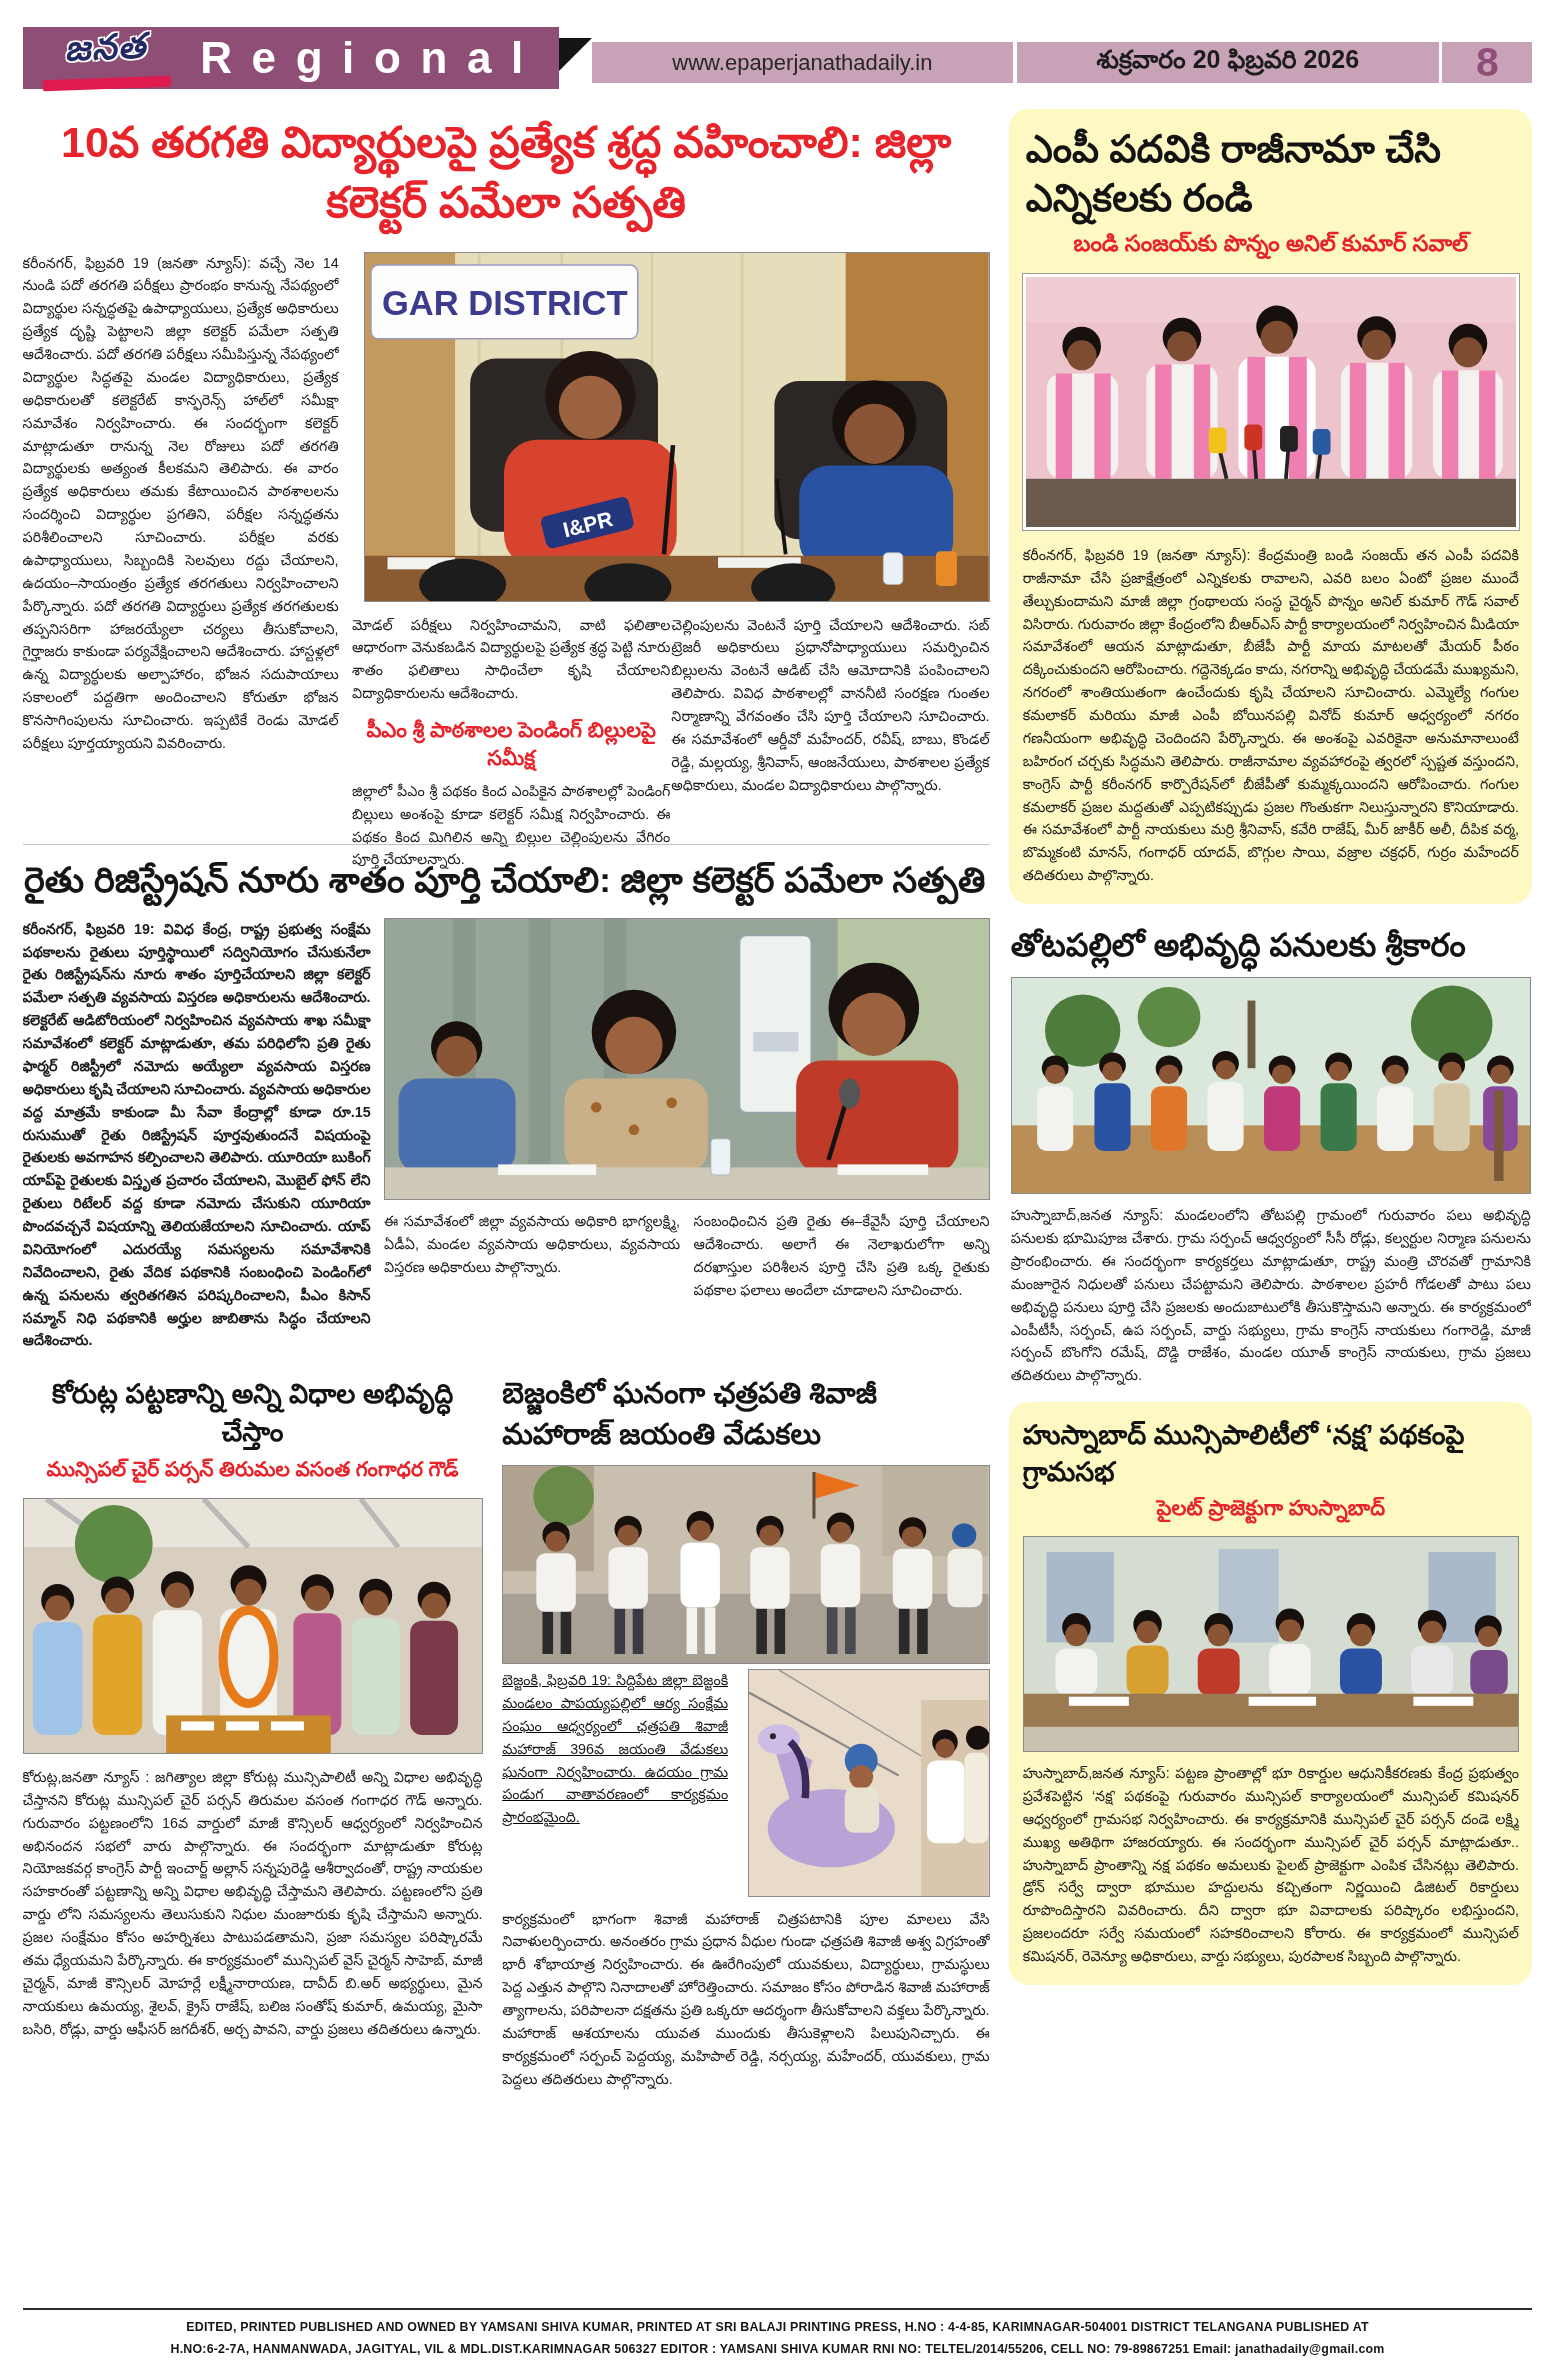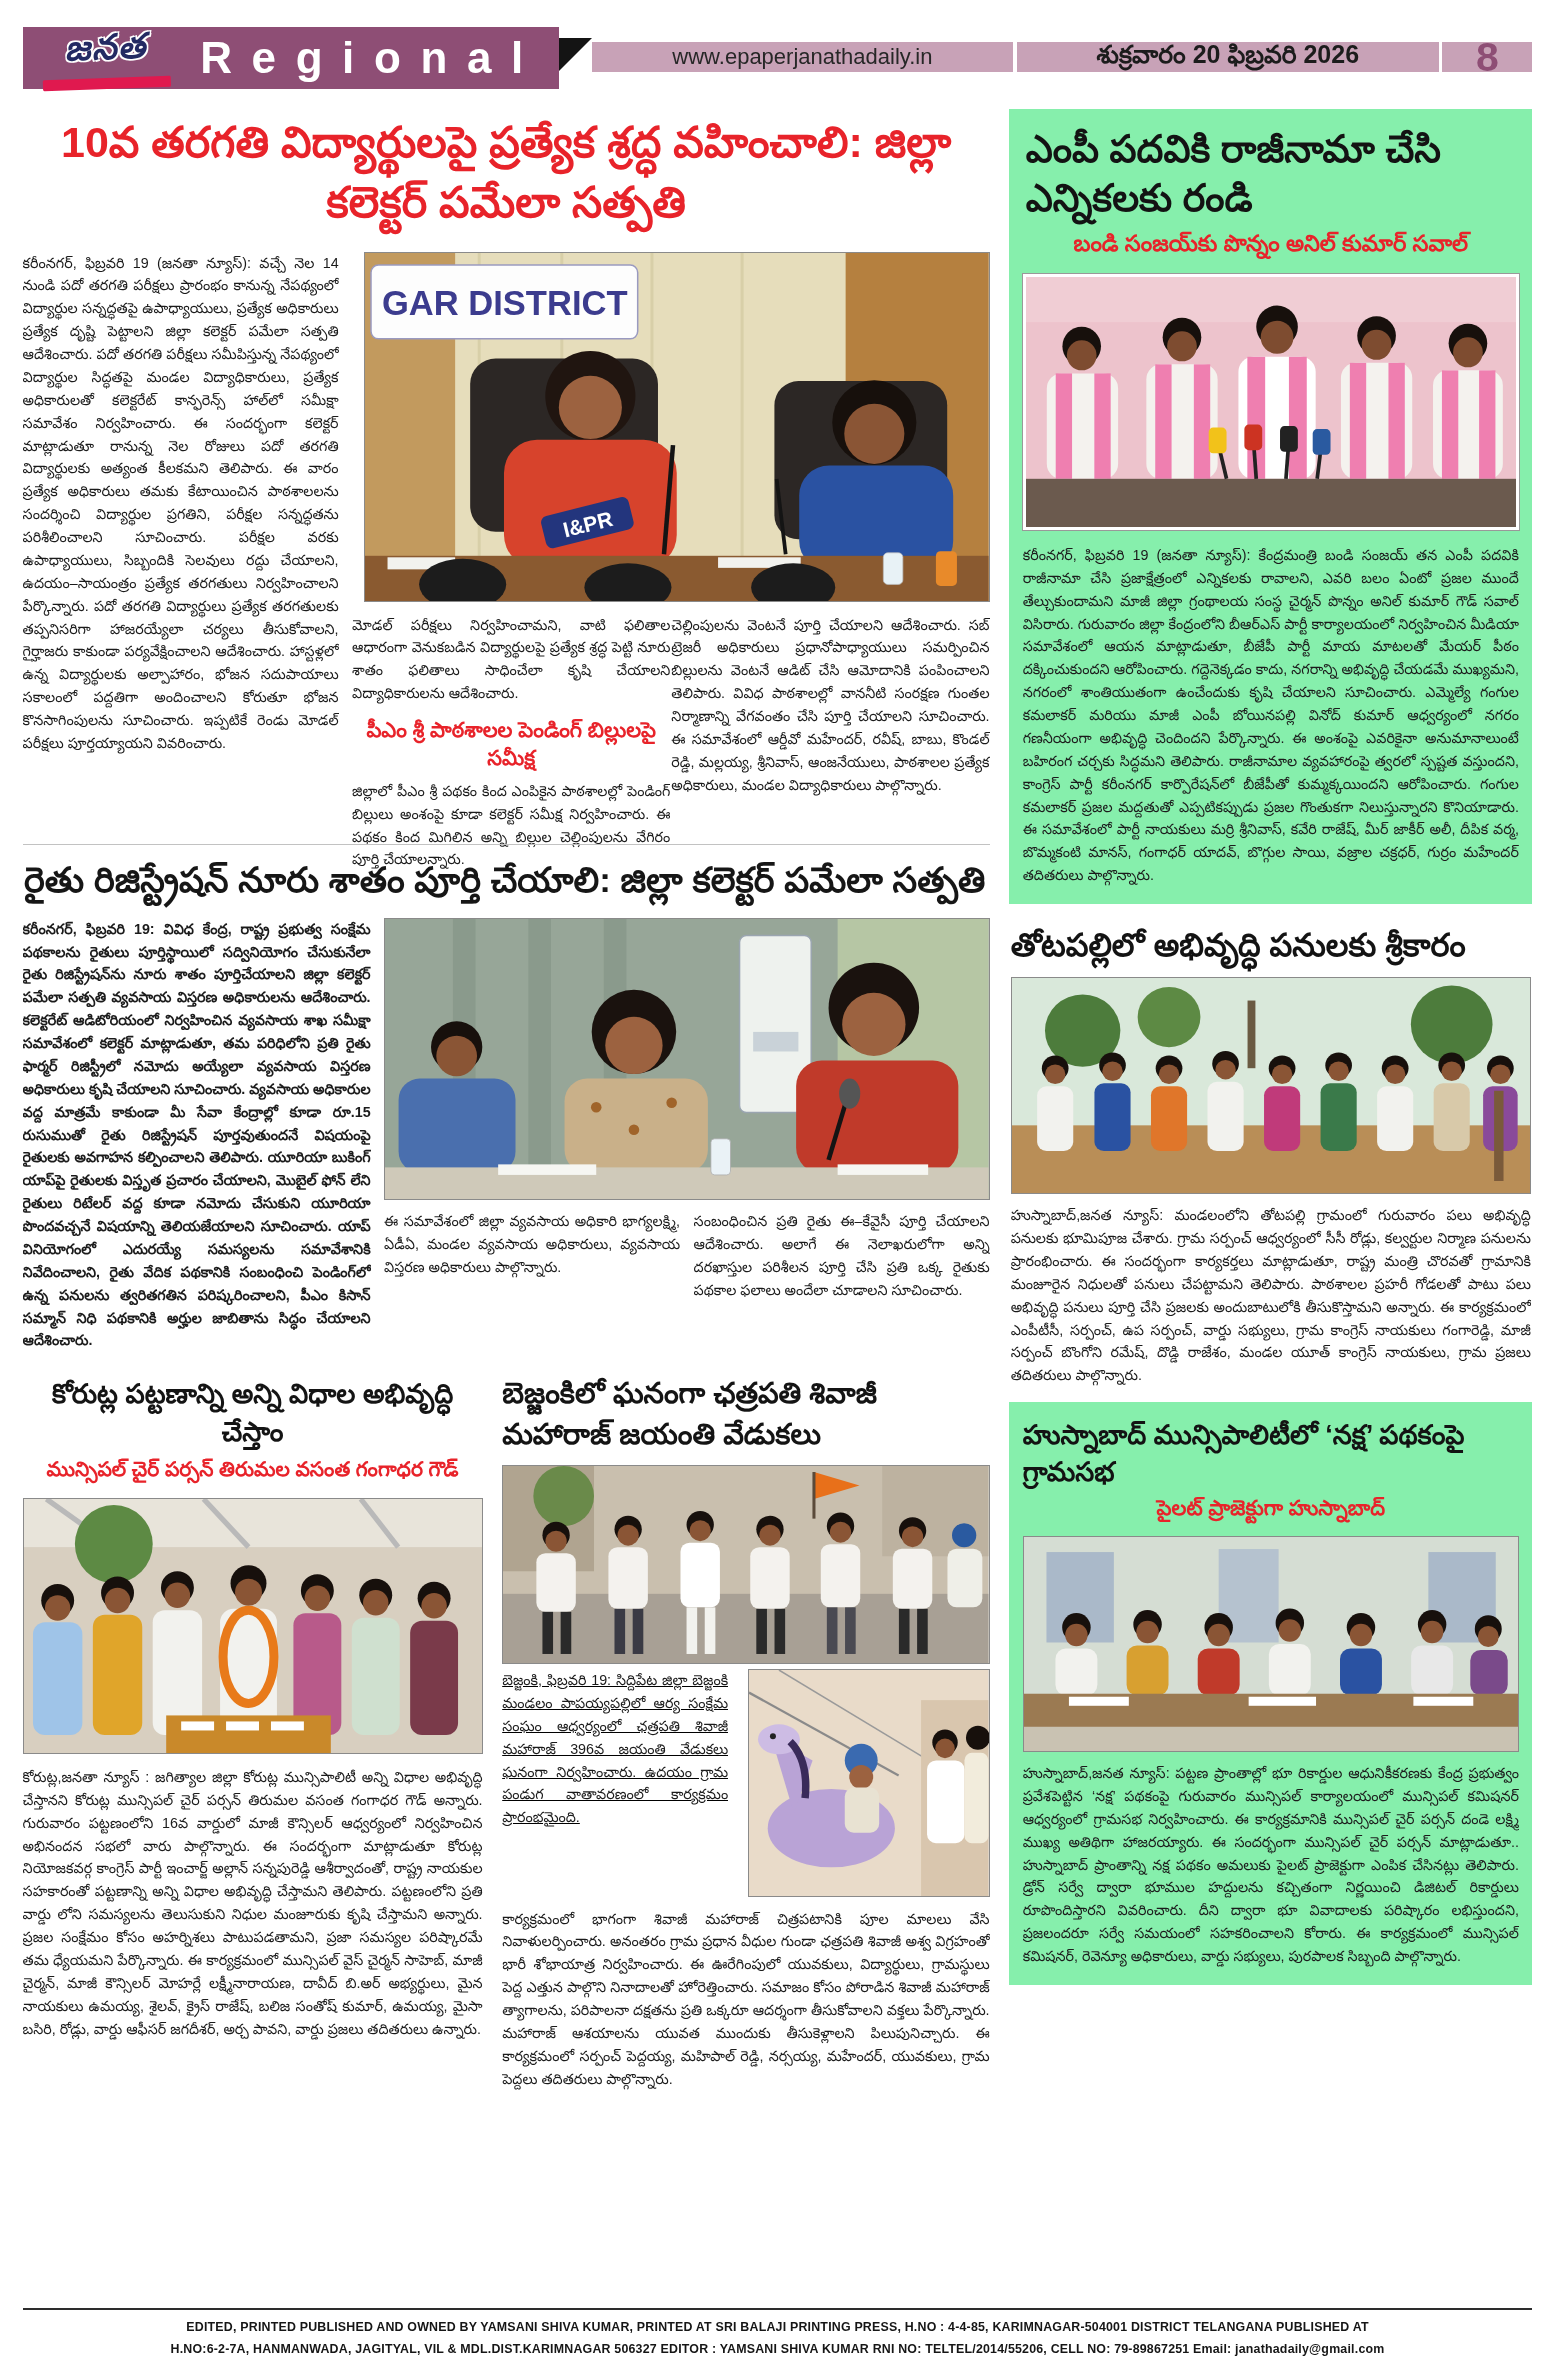--- a/index.html
+++ b/index.html
@@ -8,21 +8,21 @@
         display:flex;flex-direction:column;box-sizing:border-box;padding:27px 22.6px 16.6px 22.6px;}
   
   .masthead{display:flex;height:62px;position:relative;flex:0 0 auto;}
   .mast-left{width:536px;background:#8e4e75;display:flex;align-items:center;padding-left:19.6px;gap:30px;box-sizing:border-box;}
   .logo{position:relative;display:flex;flex-direction:column;align-items:center;transform:rotate(-2deg);}
   .logo-word{font-size:35px;font-weight:800;color:#232a63;font-style:italic;
              text-shadow:-1.5px -1.5px 0 #fff,1.5px -1.5px 0 #fff,-1.5px 1.5px 0 #fff,1.5px 1.5px 0 #fff;letter-spacing:1.5px;}
   .logo-bar{width:128px;height:11.3px;background:#e0194f;margin-top:1.5px;border-radius:1.5px;}
   .section-title{color:#ffffff;font-size:44px;font-weight:800;letter-spacing:19.6px;line-height:1;}
   .fold{width:0;height:0;border-top:33px solid #141414;border-right:33px solid transparent;margin-top:10.5px;}
-  .mast-right{flex:1;background:#c8a2b7;margin-top:15px;height:30px;display:flex;align-items:center;}
+  .mast-right{flex:1;background:#c8a2b7;margin-top:15px;height:41px;display:flex;align-items:center;}
   .mast-cell{display:flex;align-items:center;justify-content:center;height:100%;box-sizing:border-box;}
   .mast-site{flex:1.2;font-size:22px;color:#272727;}
   .mast-sep{width:3.8px;height:100%;background:#ffffff;}
   .mast-date{flex:1.2;font-size:25px;font-weight:700;color:#1c1c1c;}
   .mast-page{width:90px;font-size:41px;font-weight:900;color:#8e4e75;}
   
   .content{display:flex;gap:19.6px;margin-top:19.6px;flex:1 1 auto;min-height:0;}
   .left-zone{width:967px;flex:0 0 auto;display:flex;flex-direction:column;}
   .right-zone{flex:1;display:flex;flex-direction:column;gap:13.5px;min-width:0;}
   .jtext{font-size:14.3px;line-height:1.6;text-align:justify;color:#1b1b1b;overflow:hidden;}
@@ -54,21 +54,21 @@
   .photo-korutla{height:254px;flex:0 0 auto;}
   .k-body{margin-top:12px;flex:1;}
   .bejjanki{flex:1;min-width:0;display:flex;flex-direction:column;}
   .b-headline{font-size:29px;font-weight:800;line-height:1.4;color:#141414;margin:1.5px 0 10.5px 0;}
   .photo-rally{height:197px;flex:0 0 auto;}
   .b-mid{display:flex;gap:20px;margin-top:5px;text-decoration:underline;}
   .b-col{width:226px;flex:0 0 auto;max-height:226px;}
   .photo-horse{flex:1;height:226px;}
   .b-body{margin-top:10.5px;flex:1;}
   
-  .blue-card{background:#86efac;padding:15px 13.5px 16.6px 13.5px;box-sizing:border-box;}
+  .blue-card{background:#fef9c3;padding:15px 13.5px 16.6px 13.5px;box-sizing:border-box;border-radius:20px;}
   .mp-headline{font-size:38px;font-weight:800;line-height:1.3;color:#131313;margin:1.5px 3px 7.5px 3px;}
   .mp-subhead{color:#e8232a;font-size:22.6px;font-weight:800;text-align:center;margin:0 0 12px 0;}
   .photo-mp{height:250px;border:3.8px solid #fff;outline:0.8px solid #999;}
   .mp-body{margin-top:13.5px;max-height:482px;}
   .thota{padding:3px 1.5px 1.5px 1.5px;}
   .t-headline{font-size:32px;font-weight:800;line-height:1.3;color:#131313;margin:4.5px 0 10.5px 0;}
   .photo-thota{height:215px;}
   .t-body{margin-top:10.5px;max-height:248px;}
   .n-headline{font-size:27px;font-weight:800;line-height:1.35;color:#131313;margin:0 0 6px 0;}
   .n-subhead{color:#e8232a;font-size:21px;font-weight:800;text-align:center;margin:0 0 10.5px 0;}

